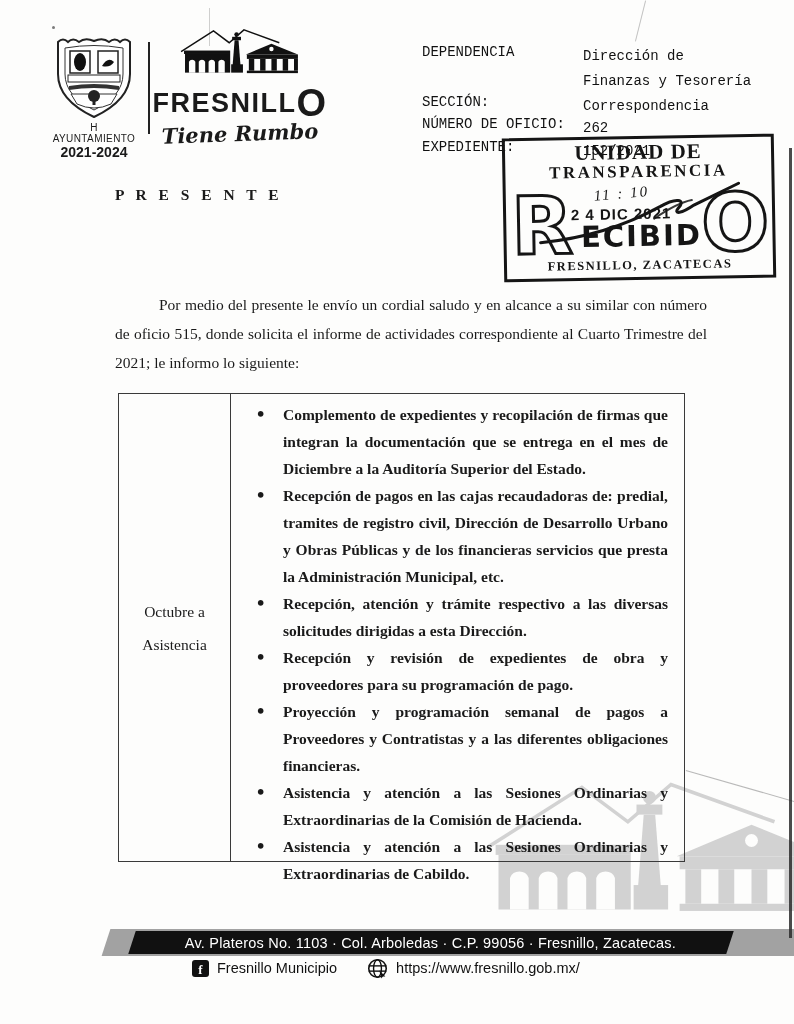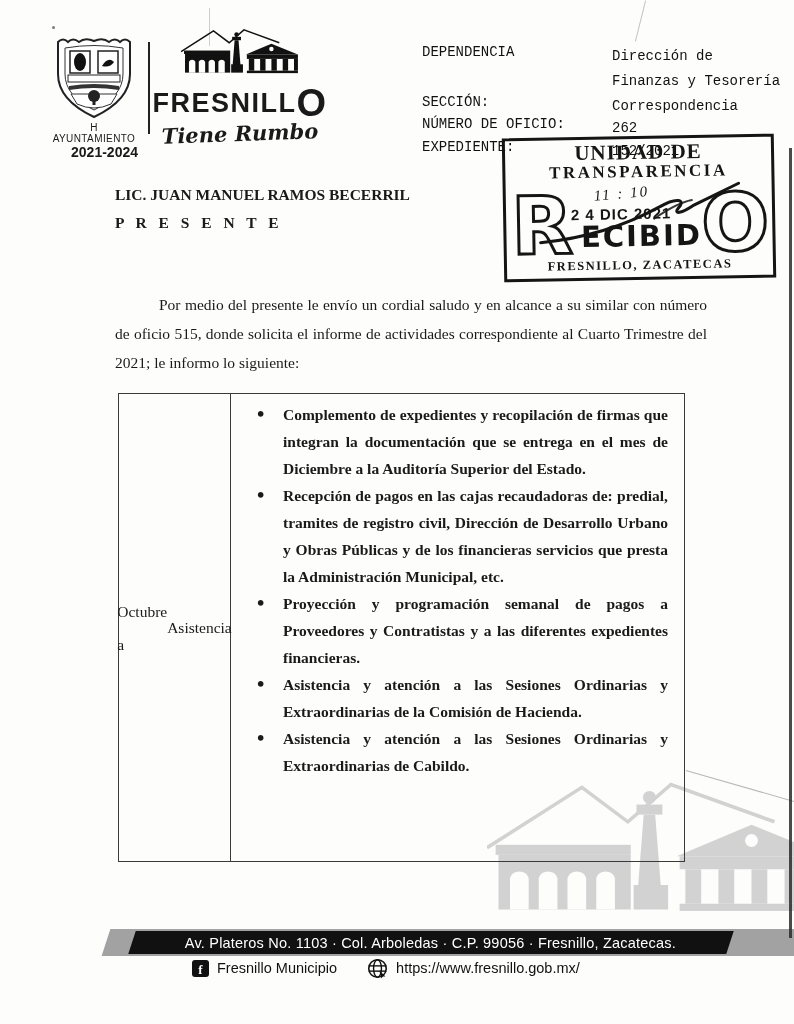--- a/index.html
+++ b/index.html
@@ -6,51 +6,51 @@
   html,body { background:#e8e8e8; }
   .page {
     position:relative; width:794px; height:1024px; margin:0 auto;
     background:#fdfdfc; overflow:hidden;
     font-family:"Liberation Serif", serif; color:#1a1a1a;
   }
   
   .crest { position:absolute; left:50px; top:34px; width:88px; text-align:center; }
   .crest svg { display:block; margin:0 auto; }
   .crest-l1 { font-family:"Liberation Sans",sans-serif; font-weight:400; font-size:10px; letter-spacing:.4px; margin-top:2px; }
-  .crest-l2 { font-family:"Liberation Sans",sans-serif; font-weight:700; font-size:14px;text-align:right; }
+  .crest-l2 { font-family:"Liberation Sans",sans-serif; font-weight:700; font-size:14px; }
   .logo-divider { position:absolute; left:148px; top:42px; width:1.5px; height:92px; background:#222; }
   .logo-block { position:absolute; left:152px; top:26px; width:176px; text-align:center; }
   .logo-name { font-family:Liberation Sans, sans-serif; font-weight:700; font-size:27px; letter-spacing:1.5px; line-height:39px; }
   .logo-name .big-o { font-size:38px; vertical-align:-4px; }
   .logo-tagline { font-family:"DejaVu Serif",serif; font-style:italic; font-weight:700; font-size:21px; margin-top:-2px; transform:rotate(-2deg); }
   .meta { position:absolute; left:422px; top:44px; width:360px; font-family:"Liberation Sans",sans-serif; font-size:14px; color:#111; }
   .meta-row { position:absolute; left:0;font-family:Liberation Mono, monospace; }
   .meta-label { display:inline-block; }
-  .meta-value { position:absolute; left:161px; top:0; width:175px; line-height:24px;margin-left:29px; }
+  .meta-value { position:absolute; left:161px; top:0; width:175px; line-height:24px; }
   
   .stamp { position:absolute; left:503px; top:136px; width:272px; height:144px;
            border:3.5px solid #151515; transform:rotate(-1deg); z-index:5; color:#151515; }
   .stamp-l1 { position:absolute; top:1px; width:100%; text-align:center; font-family:"Liberation Serif",serif; font-size:21px; font-weight:600; letter-spacing:1px; }
   .stamp-l2 { position:absolute; top:23px; width:100%; text-align:center; font-family:"Liberation Serif",serif; font-size:17px; font-weight:600; letter-spacing:2.5px; }
   .stamp-time { position:absolute; top:46px; left:88px; font-style:italic; font-size:15px; letter-spacing:2px; transform:rotate(-4deg); }
   .stamp-date { position:absolute; top:66px; left:0; width:230px; text-align:center; font-family:"Liberation Sans",sans-serif; font-weight:700; font-size:15px; letter-spacing:1px; }
   .stamp-bigletter { position:absolute; bottom:12px; font-family:"DejaVu Sans",sans-serif; font-weight:700; font-size:80px; line-height:80px; color:transparent; -webkit-text-stroke:3px #151515; }
   .stamp-bigletter.left { left:5px; }
   .stamp-bigletter.right { right:3px; }
   .stamp-word { position:absolute; bottom:24px; left:60px; width:150px; text-align:center; font-family:"DejaVu Sans",sans-serif; font-weight:800; font-size:29px; letter-spacing:2px; }
   .stamp-bottom { position:absolute; bottom:4px; width:100%; text-align:center; font-family:"Liberation Serif",serif; font-size:12.5px; letter-spacing:1.5px; font-weight:600; }
   .stamp-signature { position:absolute; left:28px; top:36px; pointer-events:none; }
   
   .recipient { position:absolute; left:115px; top:181px; font-weight:700; font-size:15.5px; line-height:28px; }
   .recipient .presente { letter-spacing:4px; }
   .body-par { position:absolute; left:115px; top:290px; width:592px; font-size:15.5px; line-height:29px; text-align:justify; text-indent:44px; }
   
   .acttable { position:absolute; left:118px; top:393px; width:567px; height:469px;
               border:1.5px solid #3a3a3a; display:flex; z-index:2; background:transparent; }
-  .acttable .period { width:112px; border-right:1.5px solid #3a3a3a; display:flex; flex-direction:row; justify-content:center; align-items:center; font-size:15.5px; line-height:33px; }
+  .acttable .period { width:112px; border-right:1.5px solid #3a3a3a; display:flex; flex-direction:column; justify-content:center; align-items:center; font-size:15.5px; line-height:33px; }
   .acttable .acts { flex:1; padding:7px 16px 0 0;font-weight:bold; }
   .acts ul { list-style:none; }
   .acts li { position:relative; padding-left:52px; font-size:15.5px; line-height:27px; text-align:justify; }
   .acts li::before { content:"•"; position:absolute; left:26px; top:0; font-size:21px; }
   
   .watermark { position:absolute; left:487px; top:772px; z-index:0; }
   
   .footer-graybar { position:absolute; left:106px; top:929px; width:700px; height:27px; background:#a2a2a2; transform:skewX(-18deg); z-index:3; }
   .footer-blackbar { position:absolute; left:132px; top:931px; width:598px; height:23px; background:#111; transform:skewX(-18deg); z-index:4; display:flex; align-items:center; justify-content:center; }
   .footer-blackbar span { transform:skewX(18deg); color:#fff; font-family:"Liberation Sans",sans-serif; font-size:14.5px; letter-spacing:.2px; white-space:nowrap; }
@@ -181,36 +181,37 @@
     <div class="stamp-word">ECIBID</div>
     <div class="stamp-bigletter right">O</div>
     <div class="stamp-bottom">FRESNILLO, ZACATECAS</div>
     <svg class="stamp-signature" width="215" height="80" viewBox="0 0 215 80">
       <path d="M6,66 C55,62 92,50 126,32 C142,23 152,25 145,33 C138,41 148,39 160,31 L205,10" fill="none" stroke="#151515" stroke-width="3" stroke-linecap="round"></path>
       <path d="M120,44 C132,36 146,28 158,26" fill="none" stroke="#151515" stroke-width="2" stroke-linecap="round" opacity=".85"></path>
     </svg>
   </div>
 
   <div class="recipient">
-    <div>LIC. JUAN MANUEL RAMOS BECERRIL</div>
     <div class="presente">P R E S E N T E</div>
   </div>
 
   <p class="body-par">Por medio del presente le envío un cordial saludo y en alcance a su similar con número de oficio 515, donde solicita el informe de actividades correspondiente al Cuarto Trimestre del 2021; le informo lo siguiente:</p>
 
   <div class="acttable">
     <div class="period">
       <div>Octubre a</div>
       <div>Asistencia</div>
     </div>
     <div class="acts">
       <ul>
         <li>Complemento de expedientes y recopilación de firmas que integran la documentación que se entrega en el mes de Diciembre a la Auditoría Superior del Estado.</li>
         <li>Recepción de pagos en las cajas recaudadoras de: predial, tramites de registro civil, Dirección de Desarrollo Urbano y Obras Públicas y de los financieras servicios que presta la Administración Municipal, etc.</li>
-        <li>Proyección y programación semanal de pagos a Proveedores y Contratistas y a las diferentes expedientes financieras.</li>
+        <li>Recepción, atención y trámite respectivo a las diversas solicitudes dirigidas a esta Dirección.</li>
+        <li>Recepción y revisión de expedientes de obra y proveedores para su programación de pago.</li>
+        <li>Proyección y programación semanal de pagos a Proveedores y Contratistas y a las diferentes obligaciones financieras.</li>
         <li>Asistencia y atención a las Sesiones Ordinarias y Extraordinarias de la Comisión de Hacienda.</li>
         <li>Asistencia y atención a las Sesiones Ordinarias y Extraordinarias de Cabildo.</li>
       </ul>
     </div>
   </div>
 
   <div class="footer-graybar"></div>
   <div class="footer-blackbar">
     <span>Av. Plateros No. 1103 · Col. Arboledas · C.P. 99056 · Fresnillo, Zacatecas.</span>
   </div>

